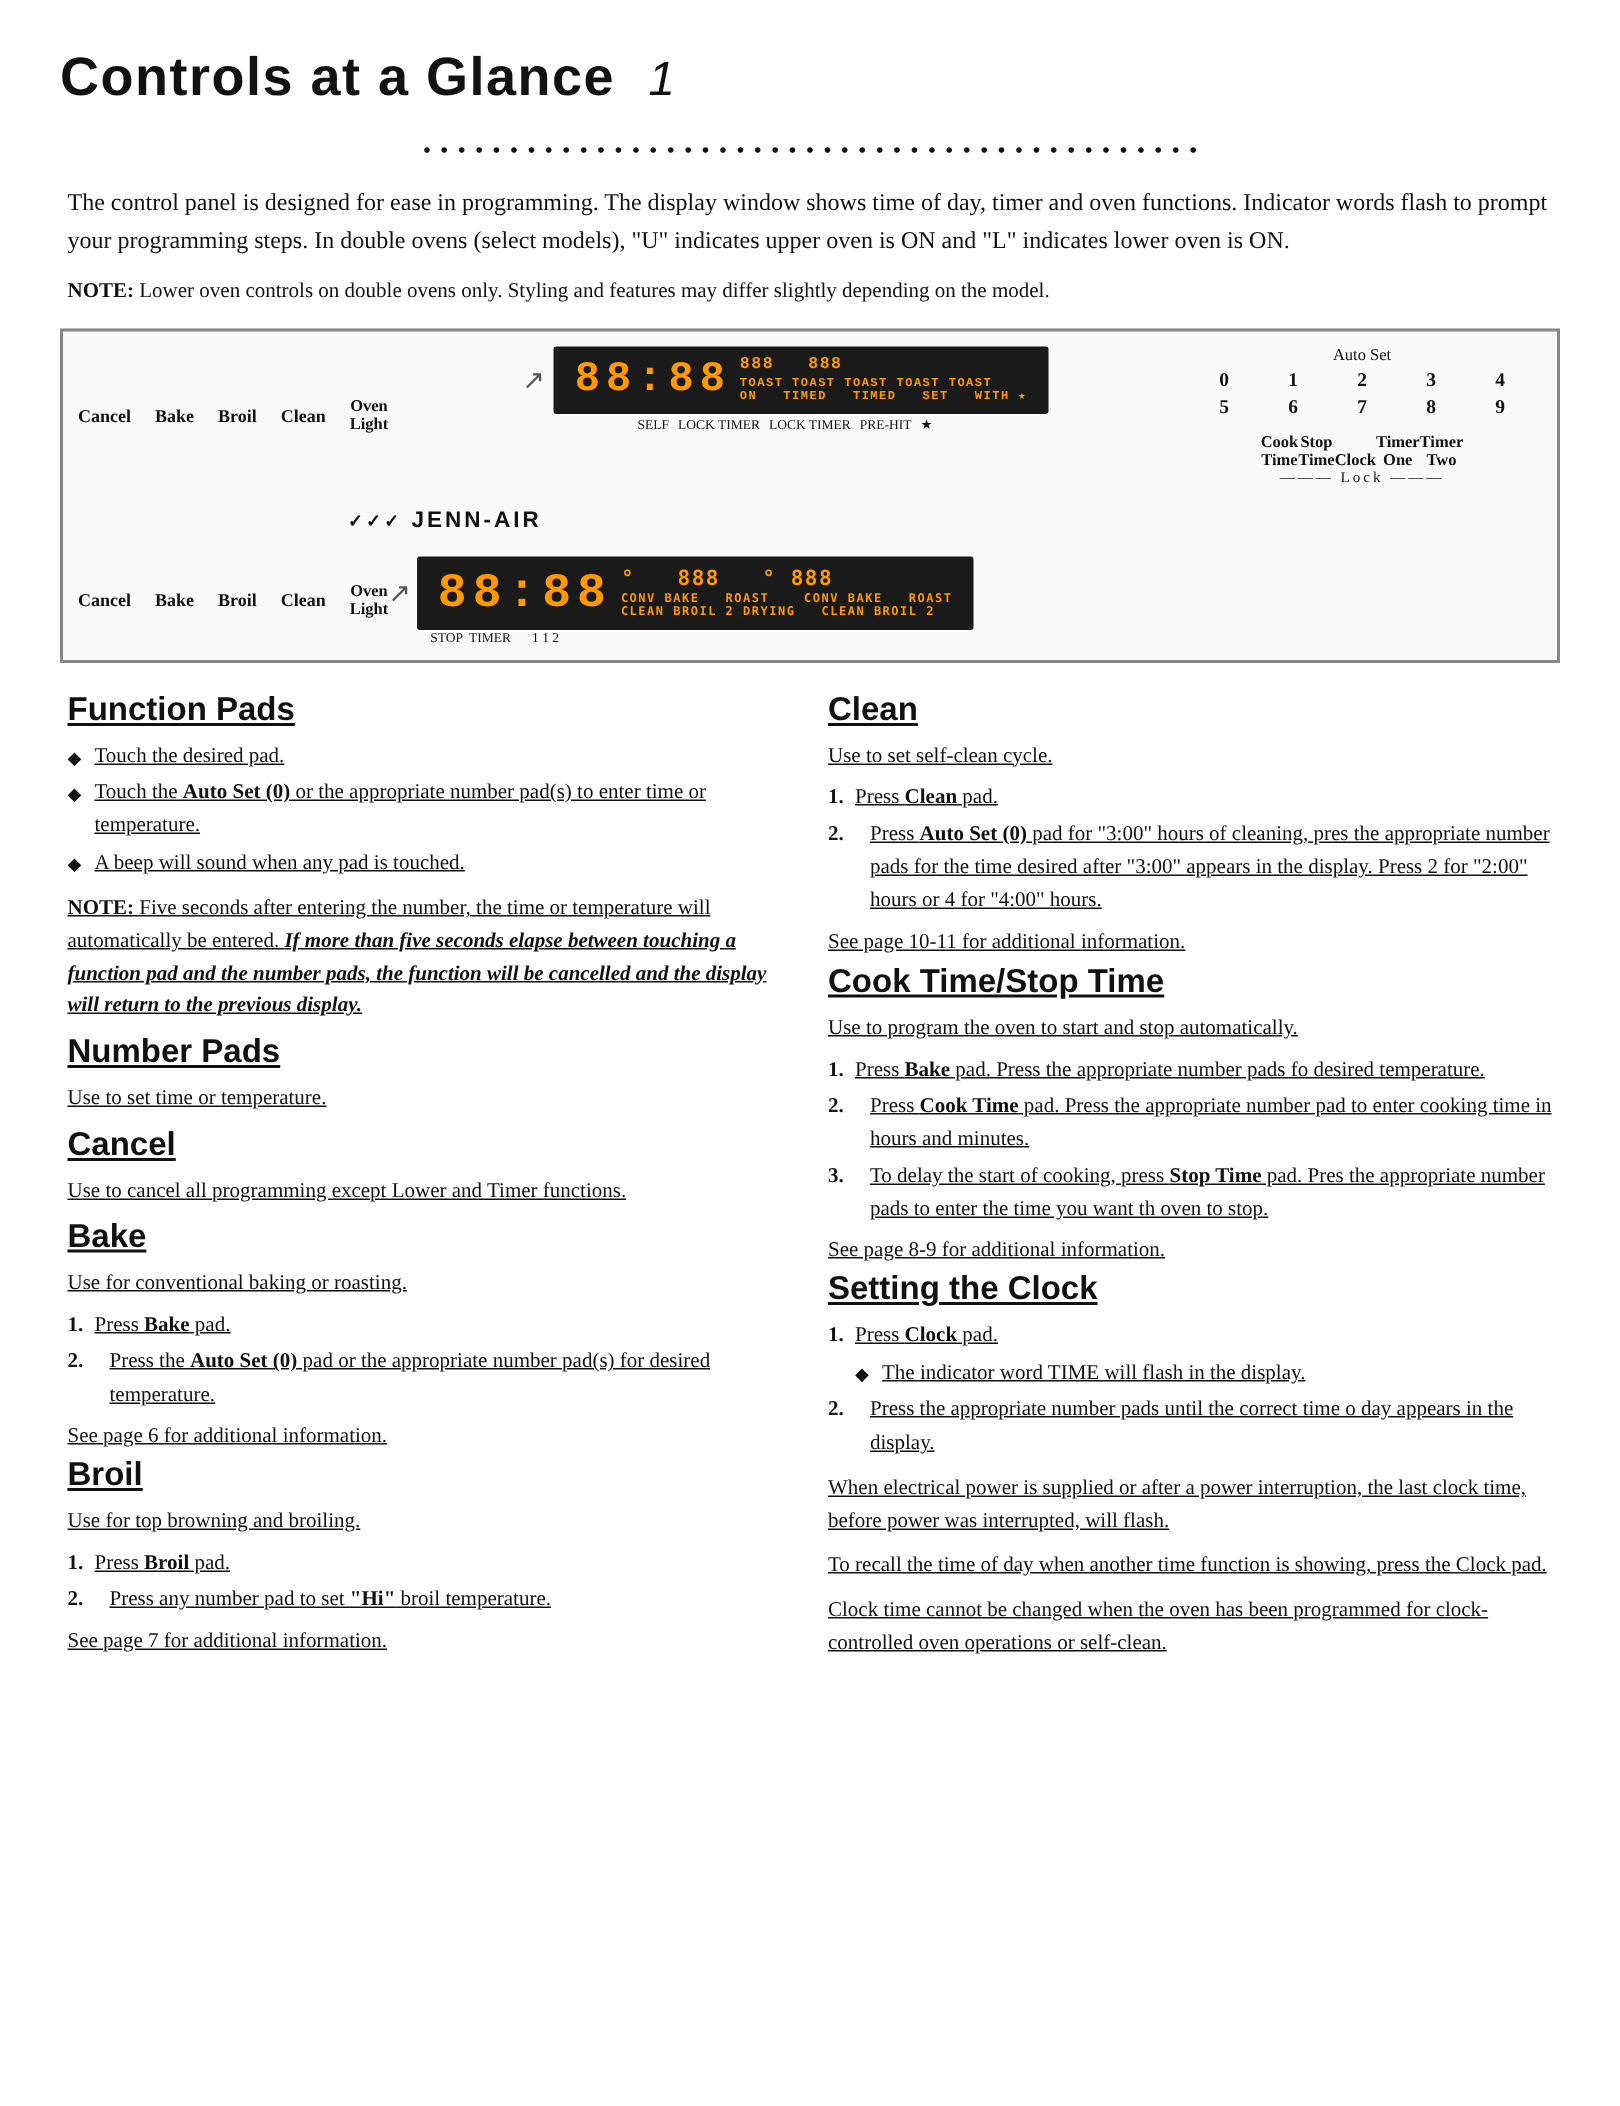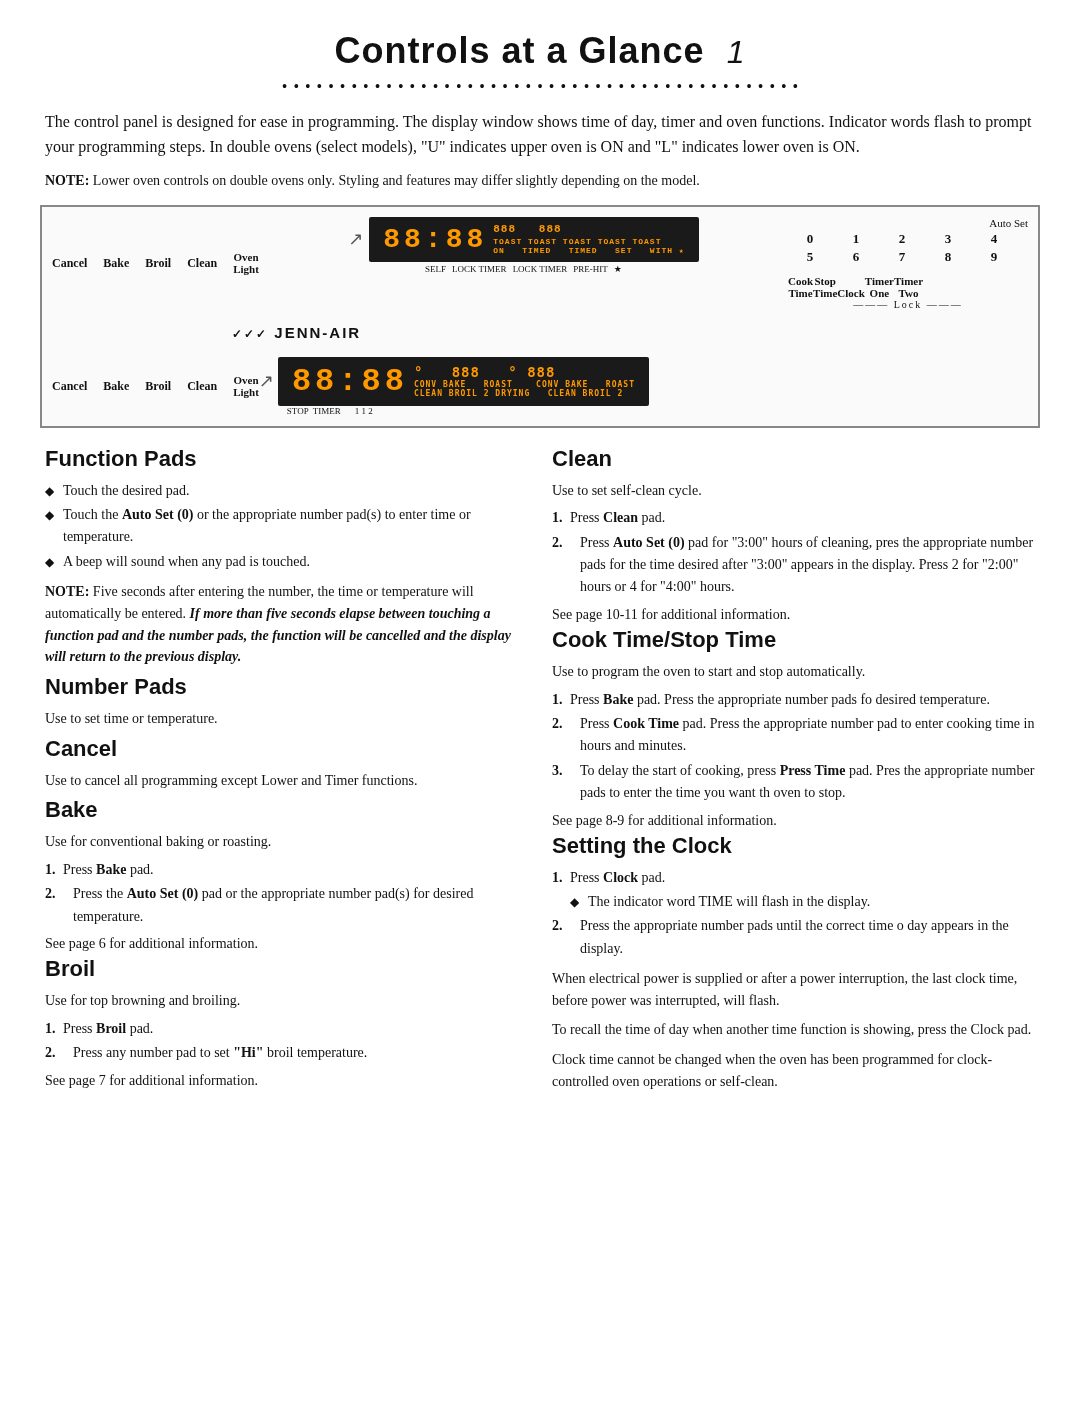--- a/index.html
+++ b/index.html
@@ -6,25 +6,25 @@
     body {
       background: #fff;
       font-family: Times New Roman, Times, serif;
       font-size: 15px;
       color: #111;
       width: 1080px;
       min-height: 1404px;
       padding: 30px 40px 40px 40px;
     }
     .page-title {
-      text-align: center;
+      text-align: left;
       font-size: 36px;
       font-weight: bold;
       font-family: Arial, sans-serif;
-      margin-bottom: 6px;
+      margin-bottom: 20px;
       letter-spacing: 1px;
     }
     .dots-row {
       display: flex;
       align-items: center;
       justify-content: center;
       margin-bottom: 14px;
       gap: 0;
     }
     .dots-row span {
@@ -43,20 +43,21 @@
       padding: 0 5px;
       line-height: 1.5;
     }
     .note-text b { font-weight: bold; }
 
     
     .content-columns {
       display: flex;
       gap: 24px;
       padding: 0 5px;
+      text-decoration: underline;
     }
     .col-left { flex: 1; }
     .col-right { flex: 1; }
 
     .section-title {
       font-size: 22px;
       font-weight: bold;
       font-family: Arial, sans-serif;
       margin-bottom: 8px;
       margin-top: 18px;
@@ -136,20 +137,21 @@
     .diagram-center {
       flex: 1;
       display: flex;
       flex-direction: column;
       align-items: center;
     }
     .diagram-right {
       min-width: 240px;
       display: flex;
       flex-direction: column;
+      align-items: center;
     }
     .autoset-label {
       font-size: 11px;
       text-align: right;
       margin-bottom: 2px;
     }
     .numpad-top {
       display: grid;
       grid-template-columns: repeat(5, 44px);
       gap: 2px;
@@ -450,21 +452,21 @@
       </ol>
       <p class="see-page">See page 10-11 for additional information.</p>
     </div>
 
     <div>
       <div class="section-title">Cook Time/Stop Time</div>
       <p class="section-body">Use to program the oven to start and stop automatically.</p>
       <ol class="numbered-list">
         <li><span class="num-label">1.</span>Press <b>Bake</b> pad.  Press the appropriate number pads fo desired temperature.</li>
         <li style="padding-left:28px;"><span class="num-label">2.</span>Press <b>Cook Time</b> pad.  Press the appropriate number pad to enter cooking time in hours and minutes.</li>
-        <li style="padding-left:28px;"><span class="num-label">3.</span>To delay the start of cooking, press <b>Press Time</b> pad.  Pres the appropriate number pads to enter the time you want th oven to stop.</li>
+        <li style="padding-left:28px;"><span class="num-label">3.</span>To delay the start of cooking, press <b>Stop Time</b> pad.  Pres the appropriate number pads to enter the time you want th oven to stop.</li>
       </ol>
       <p class="see-page">See page 8-9 for additional information.</p>
     </div>
 
     <div>
       <div class="section-title">Setting the Clock</div>
       <ol class="numbered-list">
         <li><span class="num-label">1.</span>Press <b>Clock</b> pad.</li>
         <li style="padding-left:18px; list-style:none;">
           <ul class="bullet-list" style="margin:0; padding:0;">

